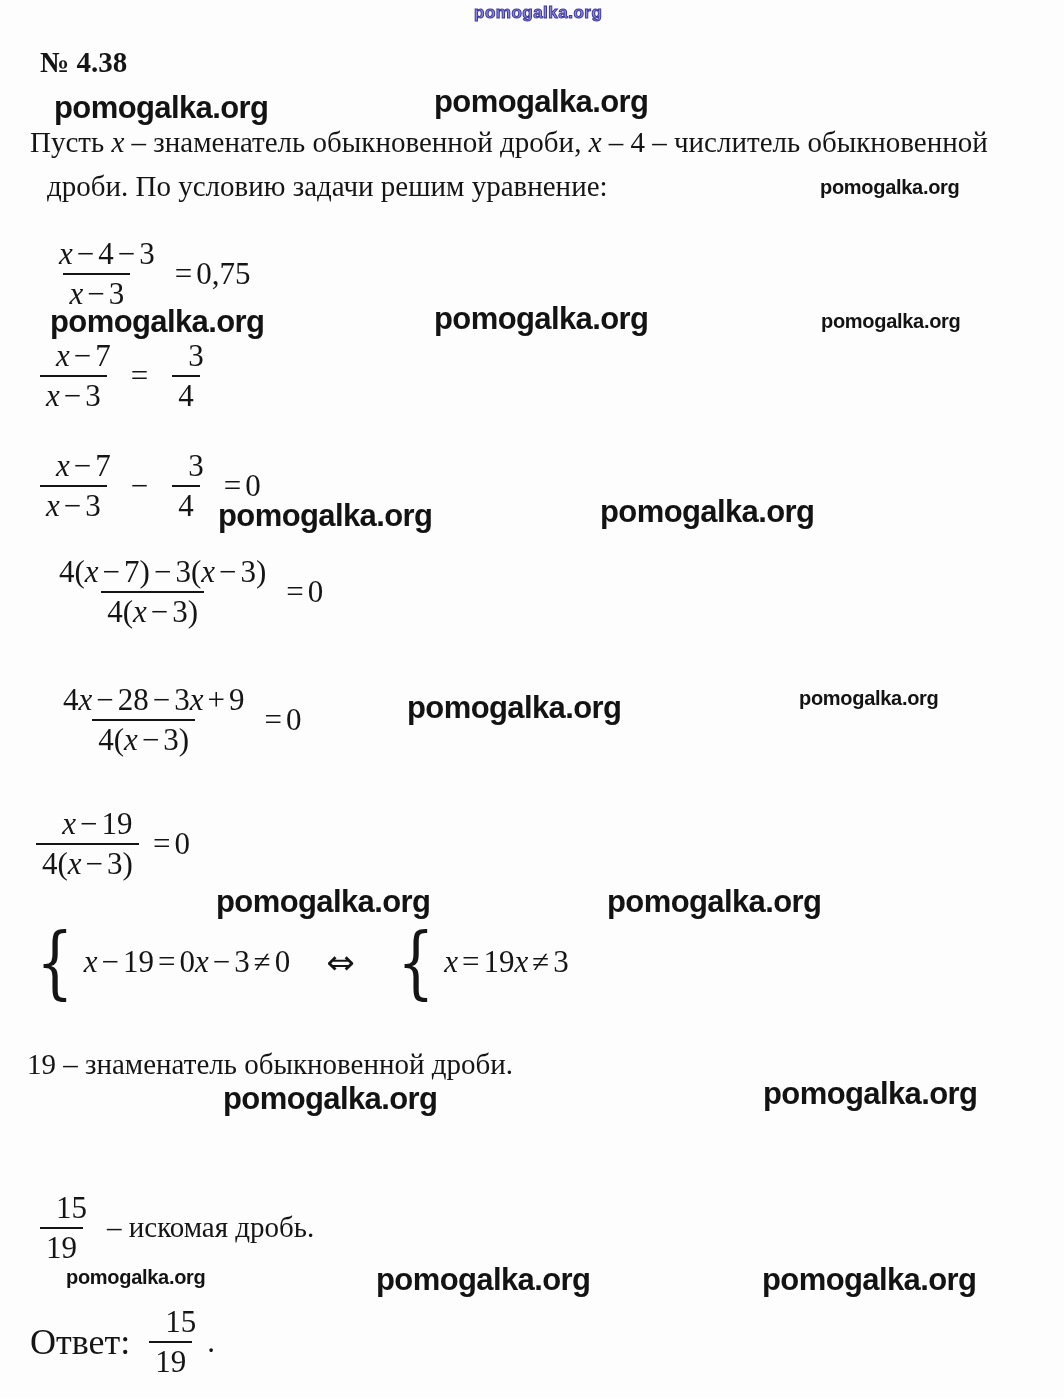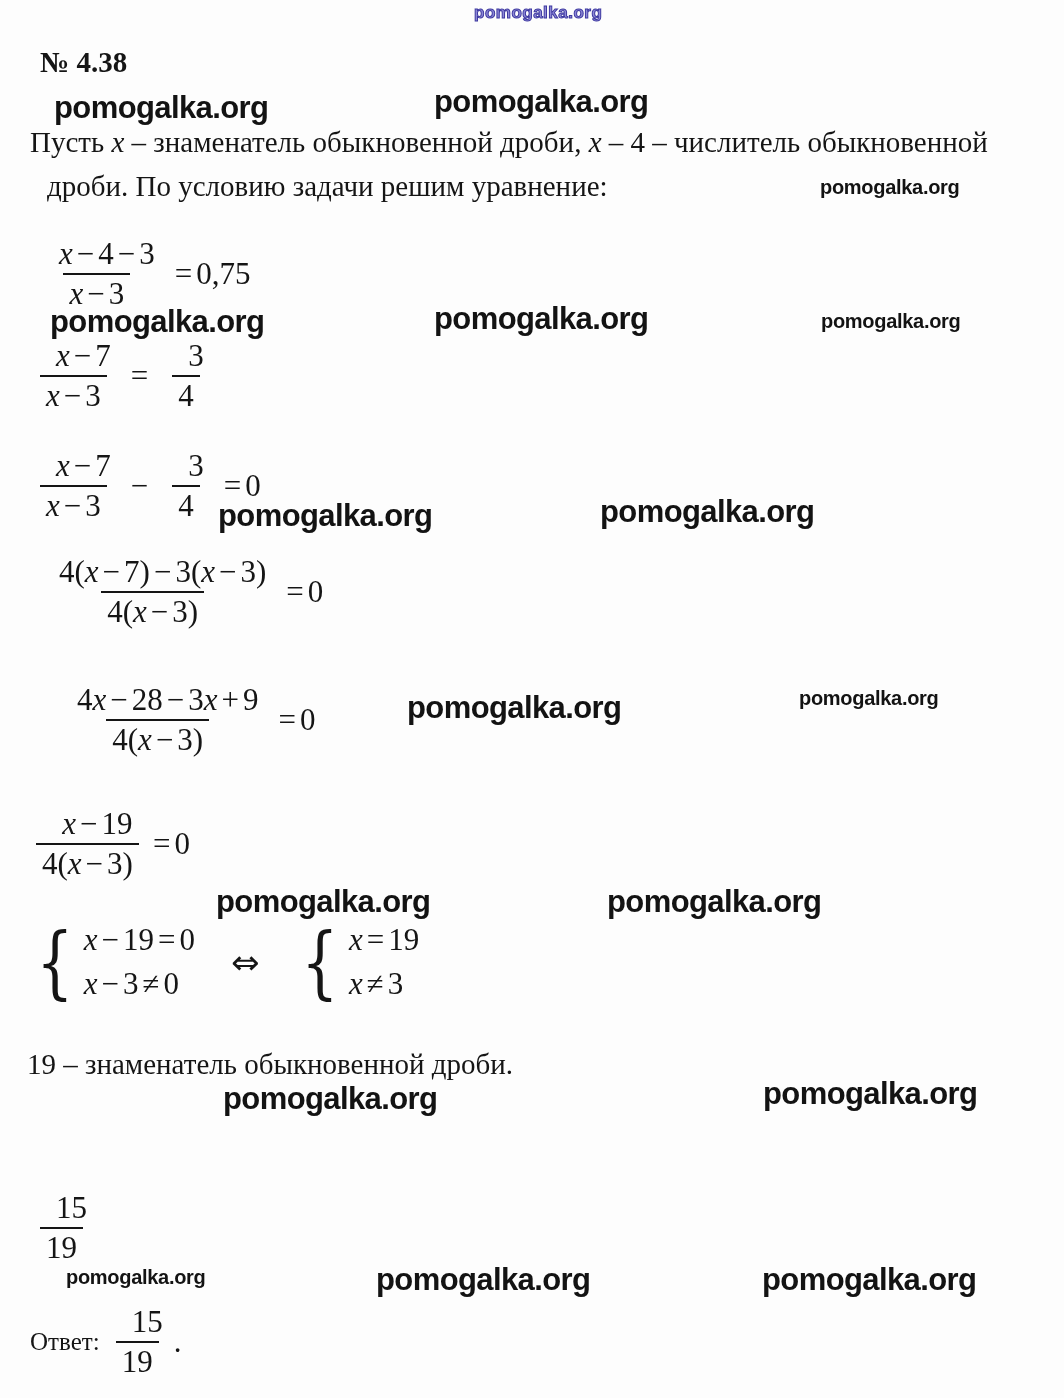--- a/index.html
+++ b/index.html
@@ -4,20 +4,21 @@
 <style>
   html,body{margin:0;padding:0;background:#e9e9e9;}
   .page{
     position:relative;
     width:1064px;height:1398px;
     margin:0 auto;
     background:#fdfdfd;
     font-family:"Liberation Serif","DejaVu Serif",serif;
     color:#151515;
     overflow:hidden;
+    text-align:right;
   }
   
   .wm{
     position:absolute;
     font-family:"Liberation Sans","DejaVu Sans",sans-serif;
     font-weight:700;
     color:#131313;
     white-space:nowrap;
   }
   .wm-lg{font-size:31px;letter-spacing:-0.6px;}
@@ -51,21 +52,21 @@
   .op{margin:0 10px;}
   .rhs{margin-left:10px;}
   .mtext{font-size:29px;margin-left:14px;}
   
   .sys{position:absolute;display:flex;align-items:center;font-size:31px;white-space:pre;}
   .brace{
     font-family:"DejaVu Serif",serif;
     font-size:78px;font-weight:400;line-height:80px;
     transform:scaleX(0.75);
   }
-  .syscol{display:flex;flex-direction:column;gap:8px;margin-left:4px;}
+  .syscol{display:flex;gap:0;margin-left:4px;}
   .arrow{
     font-family:"DejaVu Sans",sans-serif;
     font-size:34px;margin:0 36px;
   }
   .period{margin-left:5px;}
 </style>
 </head>
 <body>
 
 <div class="page">
@@ -128,21 +129,21 @@
   </div>
 
   <div class="eq" style="left:33px;top:556px">
     <span class="frac">
       <span class="fnum"><span>4</span><span>(</span><span class="mvar">x</span><span class="mop">−</span><span>7</span><span>)</span><span class="mop">−</span><span>3</span><span>(</span><span class="mvar">x</span><span class="mop">−</span><span>3</span><span>)</span></span>
       <span class="fden"><span>4</span><span>(</span><span class="mvar">x</span><span class="mop">−</span><span>3</span><span>)</span></span>
     </span>
     <span class="rhs"><span class="mop">=</span><span>0</span></span>
   </div>
 
-  <div class="eq" style="left:51px;top:684px">
+  <div class="eq" style="left:37px;top:684px">
     <span class="frac">
       <span class="fnum"><span>4</span><span class="mvar">x</span><span class="mop">−</span><span>2</span><span>8</span><span class="mop">−</span><span>3</span><span class="mvar">x</span><span class="mop">+</span><span>9</span></span>
       <span class="fden"><span>4</span><span>(</span><span class="mvar">x</span><span class="mop">−</span><span>3</span><span>)</span></span>
     </span>
     <span class="rhs"><span class="mop">=</span><span>0</span></span>
   </div>
 
   <div class="eq" style="left:36px;top:808px">
     <span class="frac">
       <span class="fnum"><span class="mvar">x</span><span class="mop">−</span><span>1</span><span>9</span></span>
@@ -165,24 +166,25 @@
     </span>
   </div>
 
   <div class="textline" style="left:27px;top:1048px">19 – знаменатель обыкновенной дроби.</div>
 
   <div class="eq" style="left:30px;top:1192px">
     <span class="frac">
       <span class="fnum"><span>1</span><span>5</span></span>
       <span class="fden"><span>1</span><span>9</span></span>
     </span>
+    <span class="mtext">– искомая дробь.</span>
   </div>
 
   <div class="eq" style="left:30px;top:1306px">
-    <span style="font-size:25px">Ответ: </span>
+    <span style="font-size:36px">Ответ: </span>
     <span class="frac">
       <span class="fnum"><span>1</span><span>5</span></span>
       <span class="fden"><span>1</span><span>9</span></span>
     </span>
     <span class="period">.</span>
   </div>
 
 </div>
 
 </body></html>

